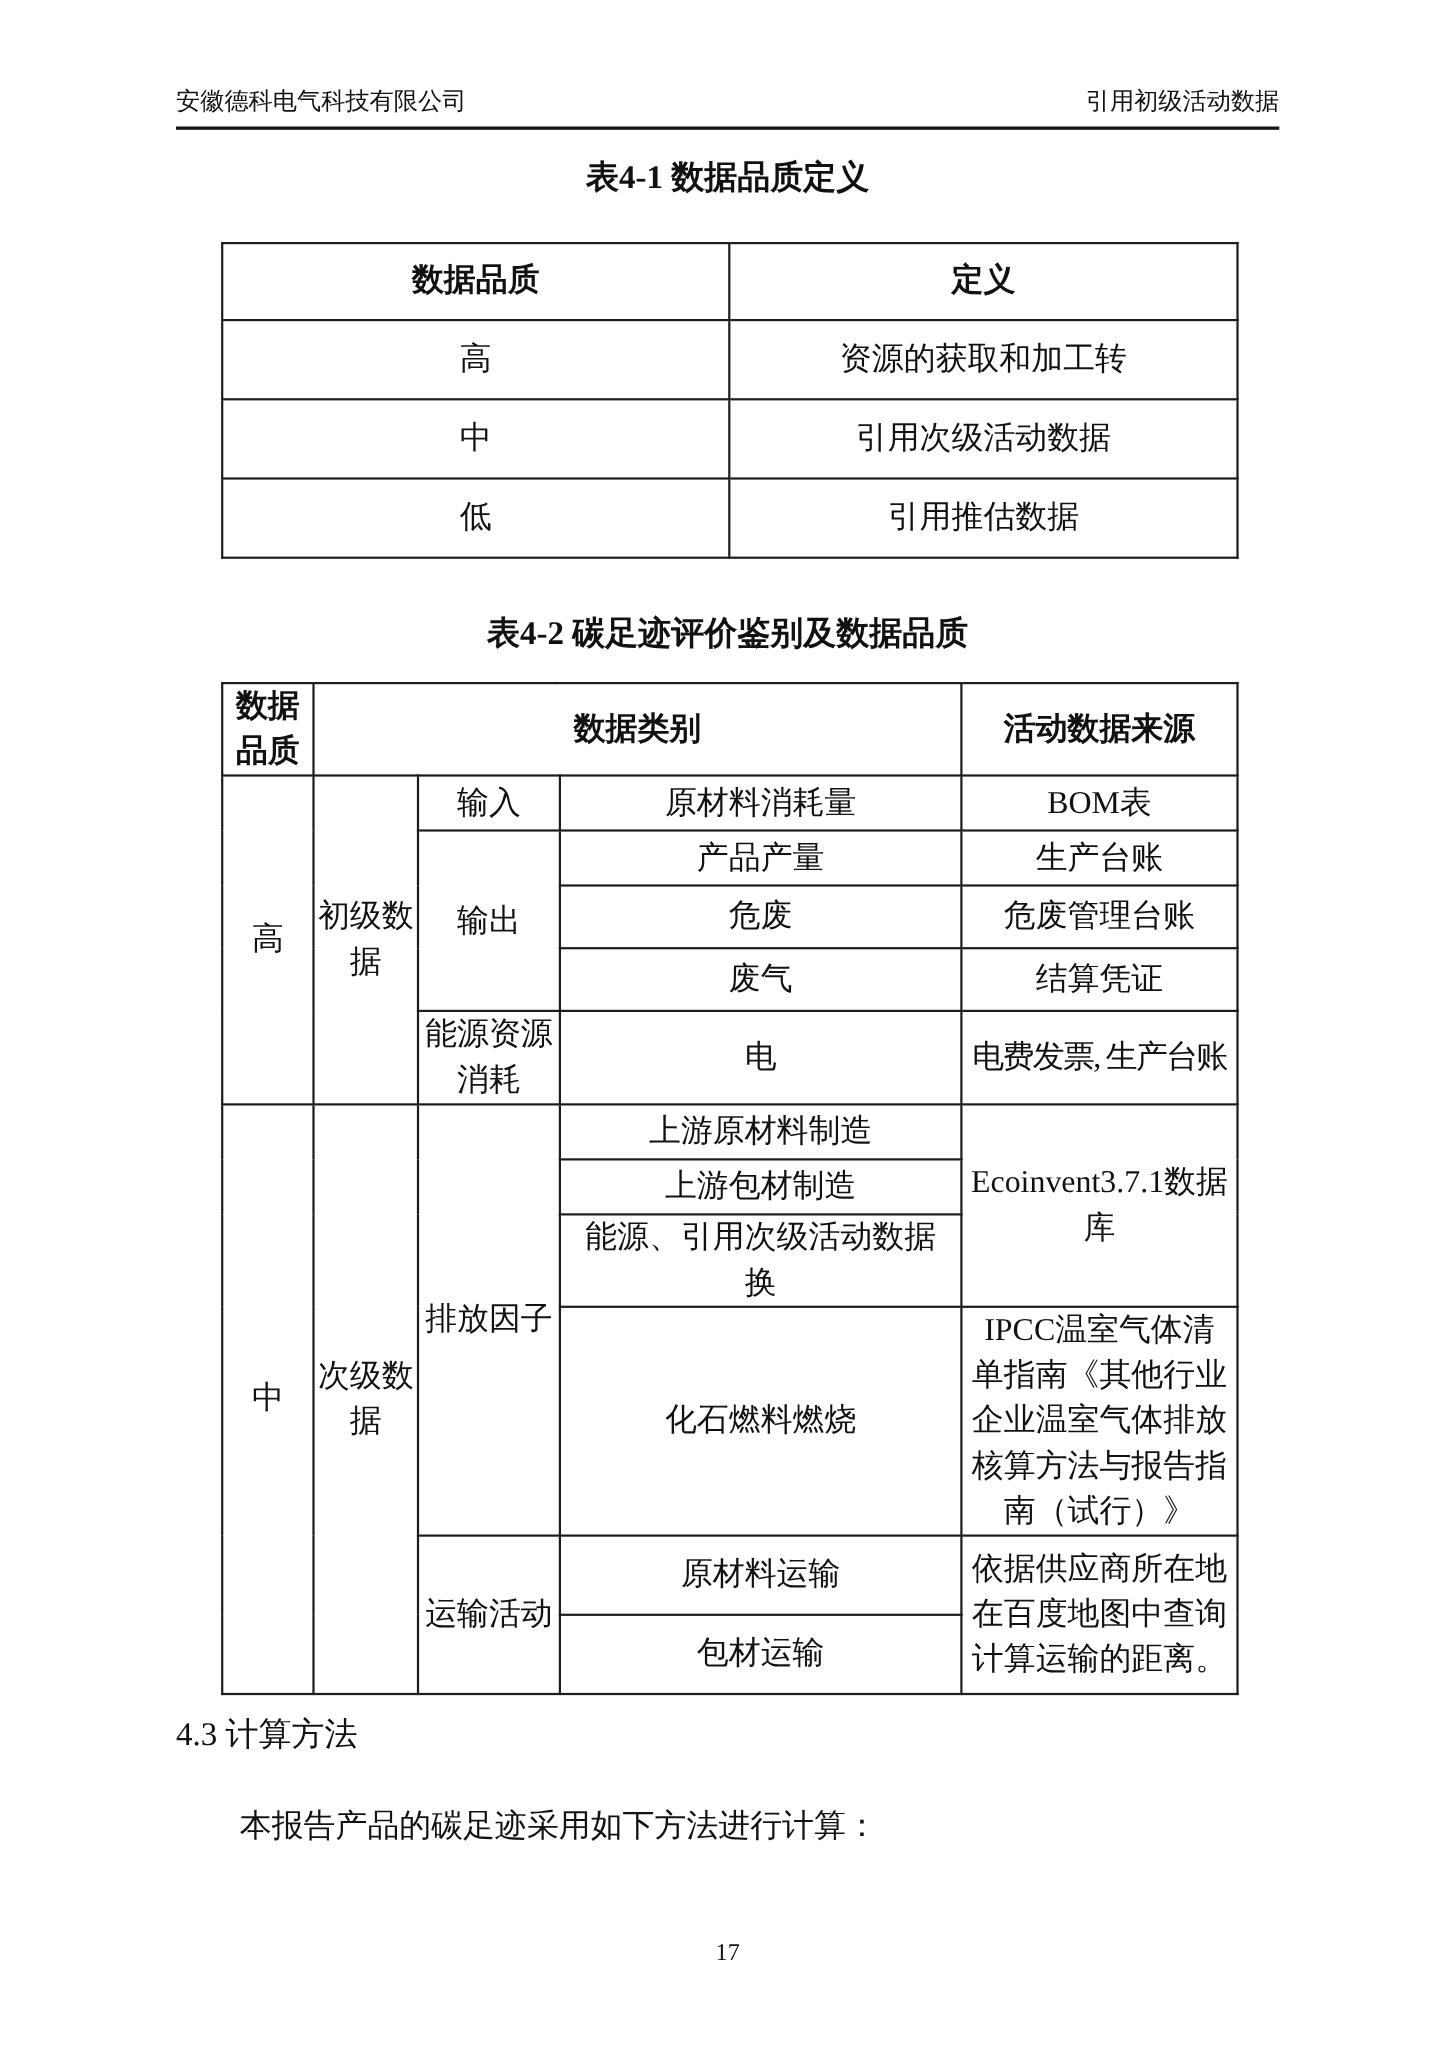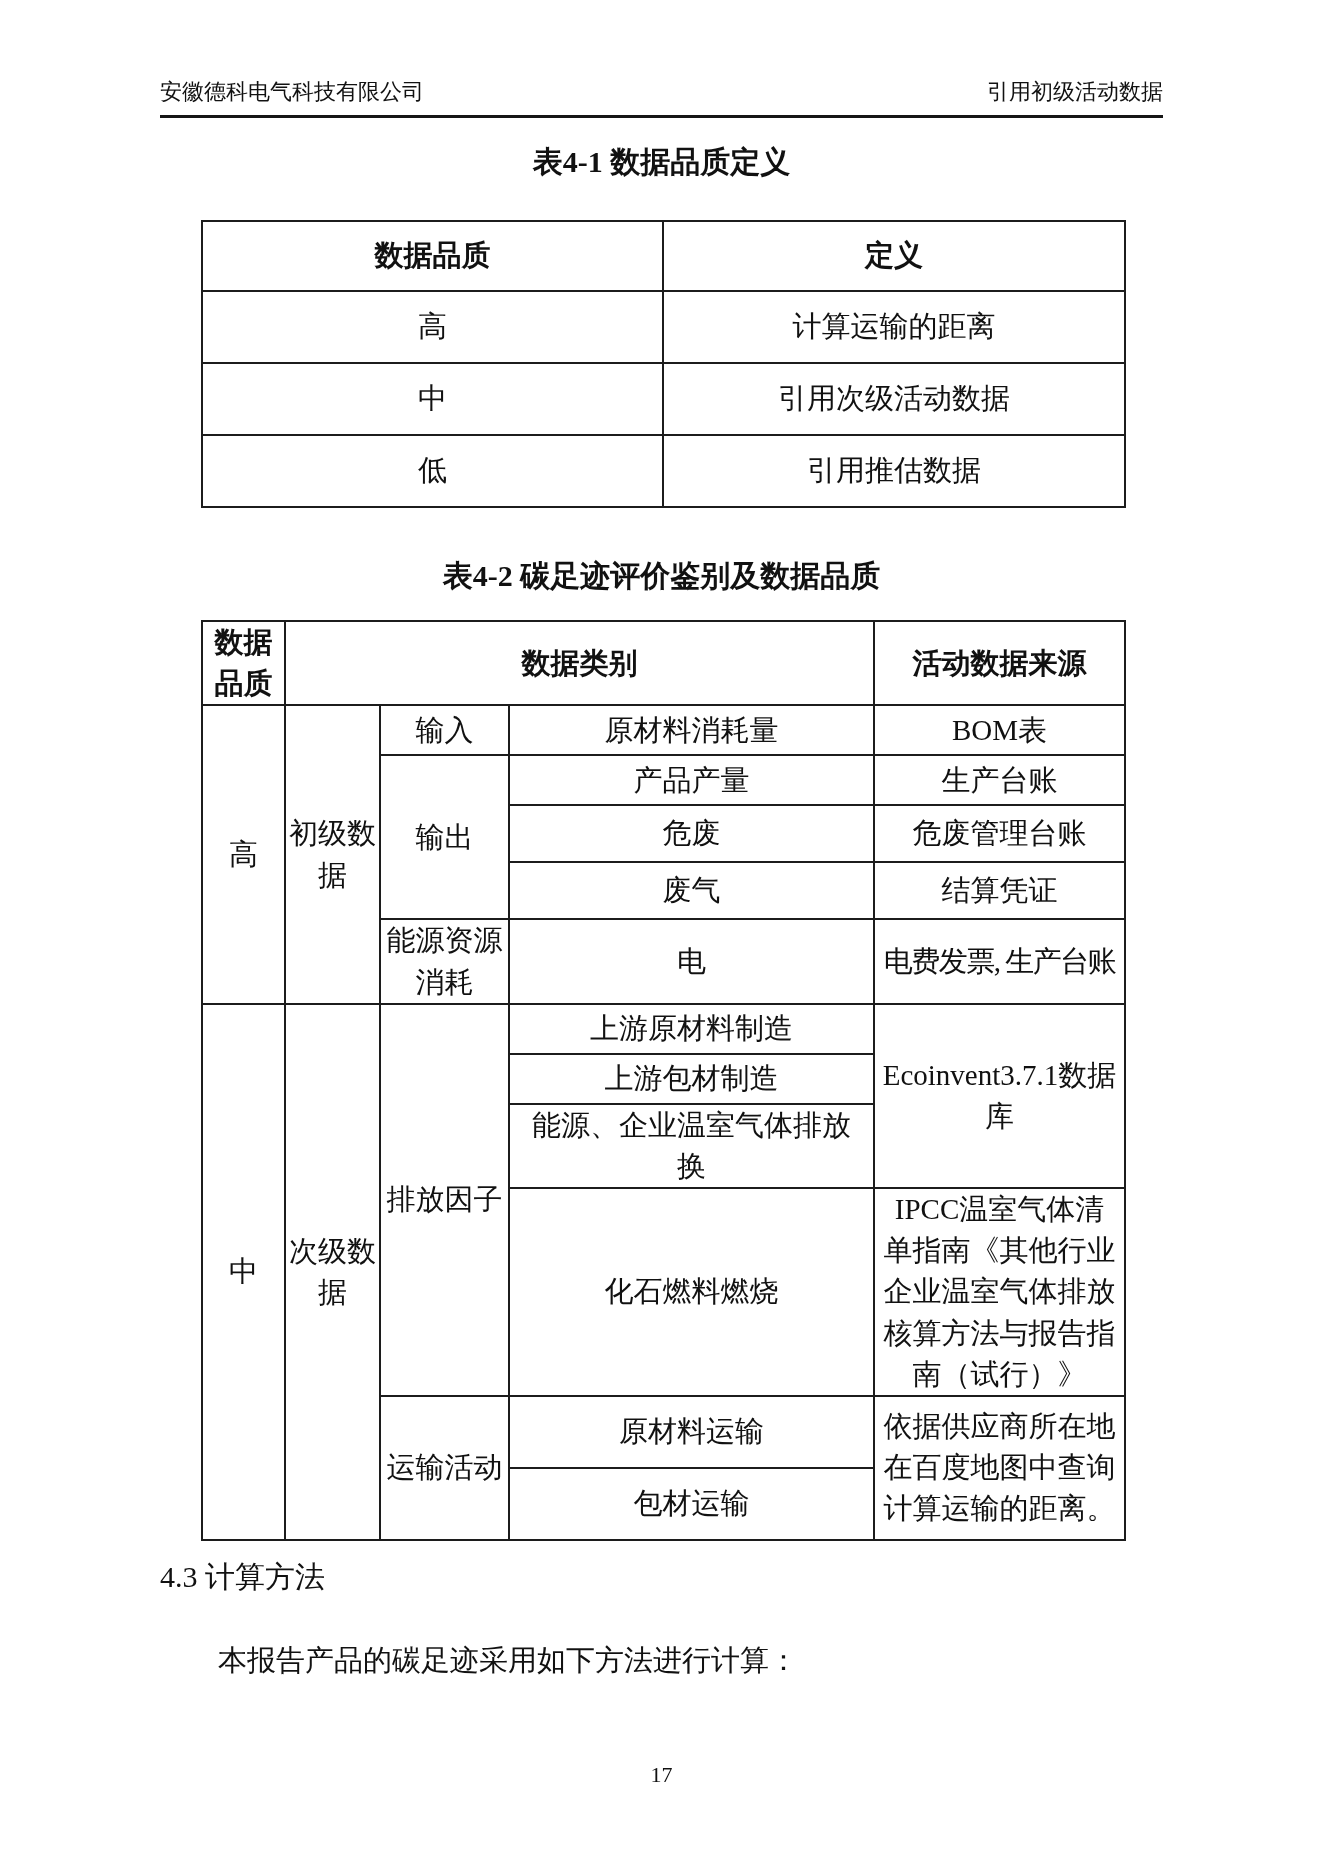--- a/index.html
+++ b/index.html
@@ -80,21 +80,21 @@
         <col style="width:461px">
         <col style="width:462px">
       </colgroup>
     <tbody>
         <tr class="hdr">
       <td>数据品质</td>
       <td>定义</td>
     </tr>
     <tr>
       <td>高</td>
-      <td>计算运输的距离</td>
+      <td>资源的获取和加工转</td>
     </tr>
     <tr>
       <td>中</td>
       <td>引用次级活动数据</td>
     </tr>
     <tr>
       <td>低</td>
       <td>引用推估数据</td>
     </tr>
   </tbody>
@@ -150,21 +150,21 @@
 据</td>
       <td rowspan="4">排放因子</td>
       <td>上游原材料制造</td>
       <td rowspan="3" class="preline">Ecoinvent3.7.1数据
 库</td>
     </tr>
     <tr class="rh50">
       <td>上游包材制造</td>
     </tr>
     <tr class="rh80">
-      <td class="preline">能源、企业温室气体排放
+      <td class="preline">能源、引用次级活动数据
 换</td>
     </tr>
     <tr class="rh206">
       <td>化石燃料燃烧</td>
       <td class="preline">IPCC温室气体清
 单指南《其他行业
 企业温室气体排放
 核算方法与报告指
 南（试行）》</td>
     </tr>

